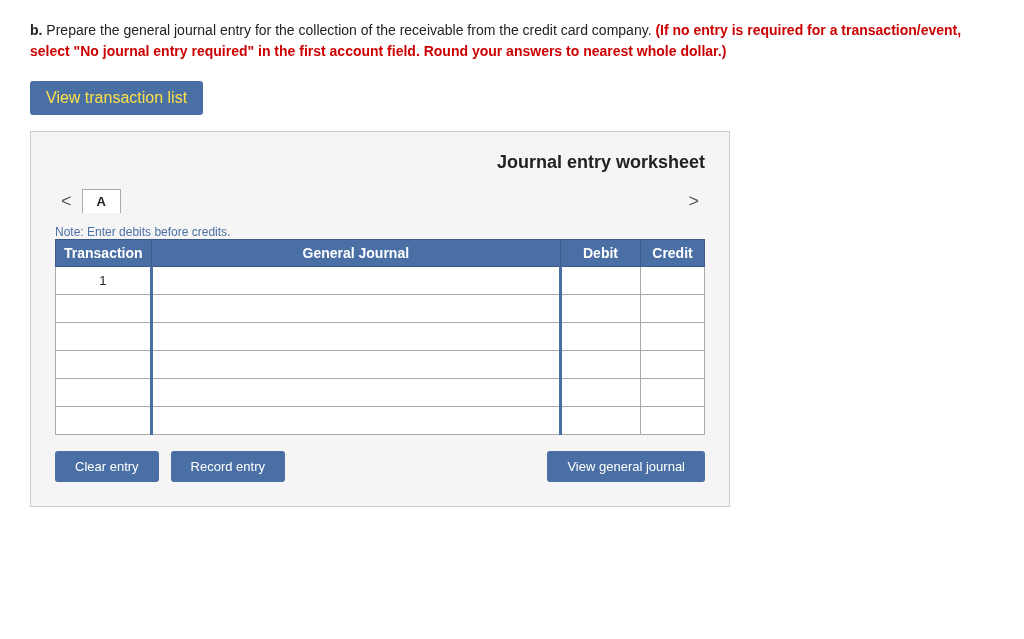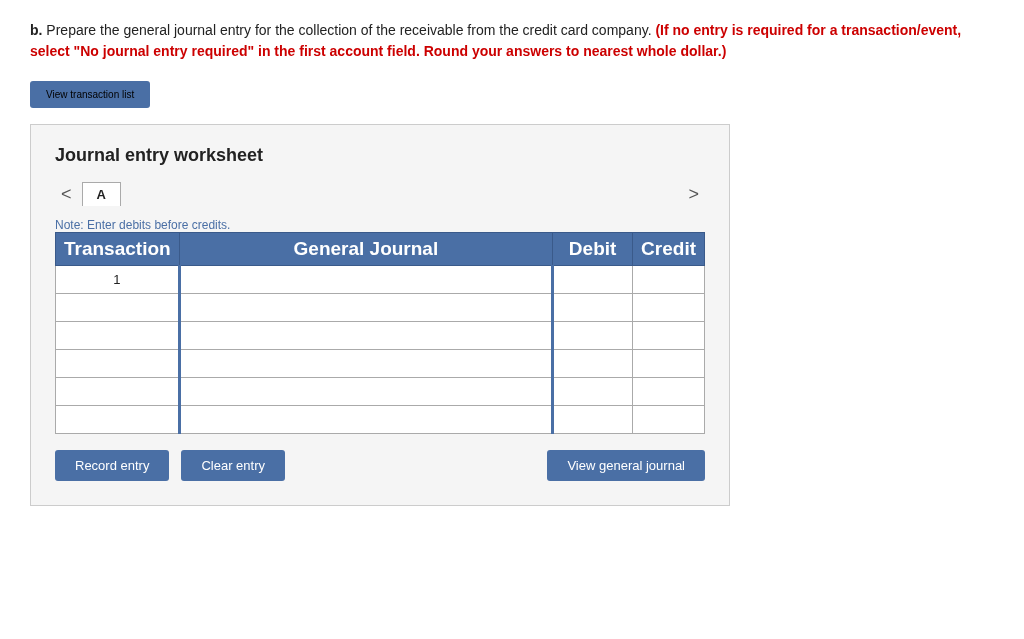--- a/index.html
+++ b/index.html
@@ -13,39 +13,40 @@
     .instructions {
       margin-bottom: 19px;
       line-height: 1.5;
       font-size: 14px;
     }
     .instructions .bold { font-weight: bold; }
     .instructions .red-bold { font-weight: bold; color: #cc0000; }
 
     .view-btn {
       background: #4a6fa5;
-      color: #000000;
+      color: #fde047;
       border: none;
       padding: 8px 16px;
-      font-size: 10px;
+      font-size: 16px;
       cursor: pointer;
       border-radius: 3px;
       margin-bottom: 16px;
     }
 
     .worksheet-container {
       border: 1px solid #ccc;
       background: #f5f5f5;
       padding: 20px 24px 24px 24px;
       max-width: 700px;
     }
     .worksheet-title {
       font-size: 18px;
       font-weight: bold;
       margin-bottom: 16px;
+      text-align: right;
     }
 
     .tab-nav {
       display: flex;
       align-items: center;
       margin-bottom: 12px;
     }
     .tab-nav .nav-arrow {
       background: none;
       border: none;
@@ -88,21 +89,21 @@
 
     
     .journal-table {
       width: 100%;
       border-collapse: collapse;
       margin-bottom: 16px;
     }
     .journal-table th {
       background: #4a6fa5;
       color: #fff;
-      font-size: 19px;
+      font-size: 14px;
       font-weight: bold;
       padding: 5px 8px;
       text-align: center;
       border: 1px solid #3a5a8a;
     }
     .journal-table th.transaction-col { width: 90px; }
     .journal-table th.journal-col { }
     .journal-table th.debit-col { width: 80px; }
     .journal-table th.credit-col { width: 64px; }
 
@@ -223,21 +224,21 @@
         <tr>
           <td class="transaction-cell"></td>
           <td class="input-cell journal-cell"><input type="text" style=""></td>
           <td class="input-cell debit-cell"><input type="text" style=""></td>
           <td class="input-cell"><input type="text" style=""></td>
         </tr>
       </tbody>
   </table>
 
   <div class="bottom-buttons">
+    <button class="btn-action">Clear entry</button>
     <button class="btn-action">Record entry</button>
-    <button class="btn-action">Clear entry</button>
     <div class="btn-spacer"></div>
     <button class="btn-action">View general journal</button>
   </div>
 </div>
 
 
 
 
 </body></html>

